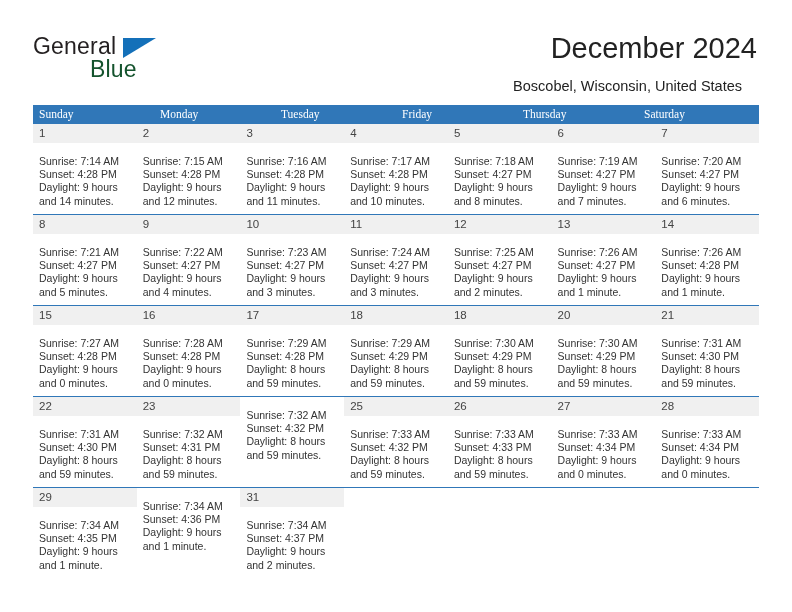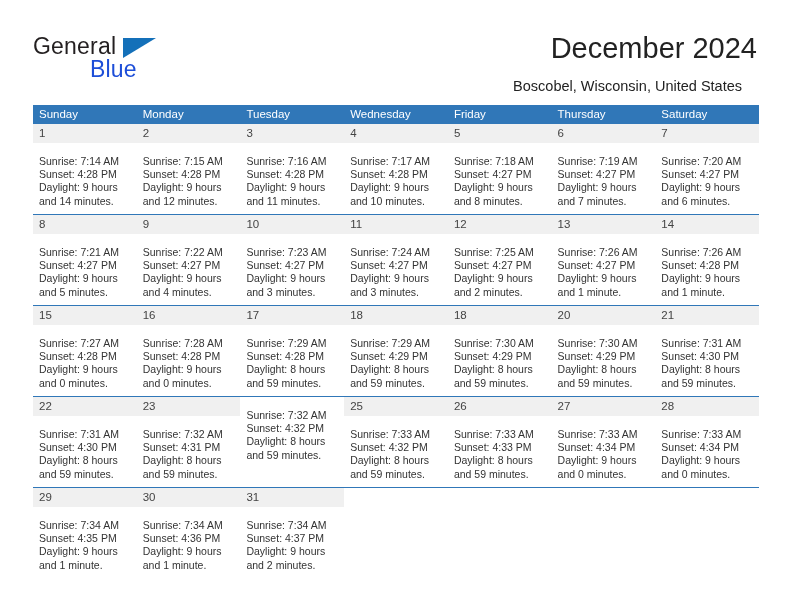--- a/index.html
+++ b/index.html
@@ -55,21 +55,21 @@
     height: 0;
     border-left: 33px solid #1470b9;
     border-bottom: 20px solid transparent;
   }
   .logo-blue {
     position: absolute;
     left: 57px;
     top: 23px;
     font-size: 23px;
     letter-spacing: 0.2px;
-    color: #1d4ed8;
+    color: #14532d;
     font-family: "Liberation Sans", sans-serif;
   }
 
   .title {
     position: absolute;
     right: 35px;
     top: 32px;
     font-size: 29px;
     color: #222222;
     text-align: center;
@@ -101,20 +101,21 @@
   .weekday {
     flex: 1 1 0;
     box-sizing: border-box;
     height: 19px;
     line-height: 19px;
     padding-left: 6px;
     font-size: 11.5px;
     color: #ffffff;
     overflow: hidden;
     white-space: nowrap;
+    font-family: Liberation Serif, serif;
   }
 
   .week-row {
     display: flex;
     width: 100%;
     border-top: 1px solid #3077b8;
   }
   .week-row:first-of-type {
     border-top: none;
   }
@@ -168,21 +169,20 @@
 
     <div class="title">December 2024</div>
     <div class="subtitle">Boscobel, Wisconsin, United States</div>
   </div>
 
   <div class="calendar">
     <div class="weekday-row">
       <div class="weekday">Sunday</div>
       <div class="weekday">Monday</div>
       <div class="weekday">Tuesday</div>
-      <div class="weekday">Wednesday</div>
       <div class="weekday">Friday</div>
       <div class="weekday">Thursday</div>
       <div class="weekday">Saturday</div>
     </div>
 
     <div id="weeks-container">
         <div class="week-row">
           <div class="day-cell filled">
             <div class="daynum-band">1</div>
             <div class="day-body">
@@ -445,21 +445,20 @@
           <div class="day-cell filled">
             <div class="daynum-band">29</div>
             <div class="day-body">
               <div>Sunrise: 7:34 AM</div>
               <div>Sunset: 4:35 PM</div>
               <div>Daylight: 9 hours</div>
               <div>and 1 minute.</div>
             </div>
           </div>
           <div class="day-cell filled">
-            <div class="daynum-band">30</div>
             <div class="day-body">
               <div>Sunrise: 7:34 AM</div>
               <div>Sunset: 4:36 PM</div>
               <div>Daylight: 9 hours</div>
               <div>and 1 minute.</div>
             </div>
           </div>
           <div class="day-cell filled">
             <div class="daynum-band">31</div>
             <div class="day-body">

